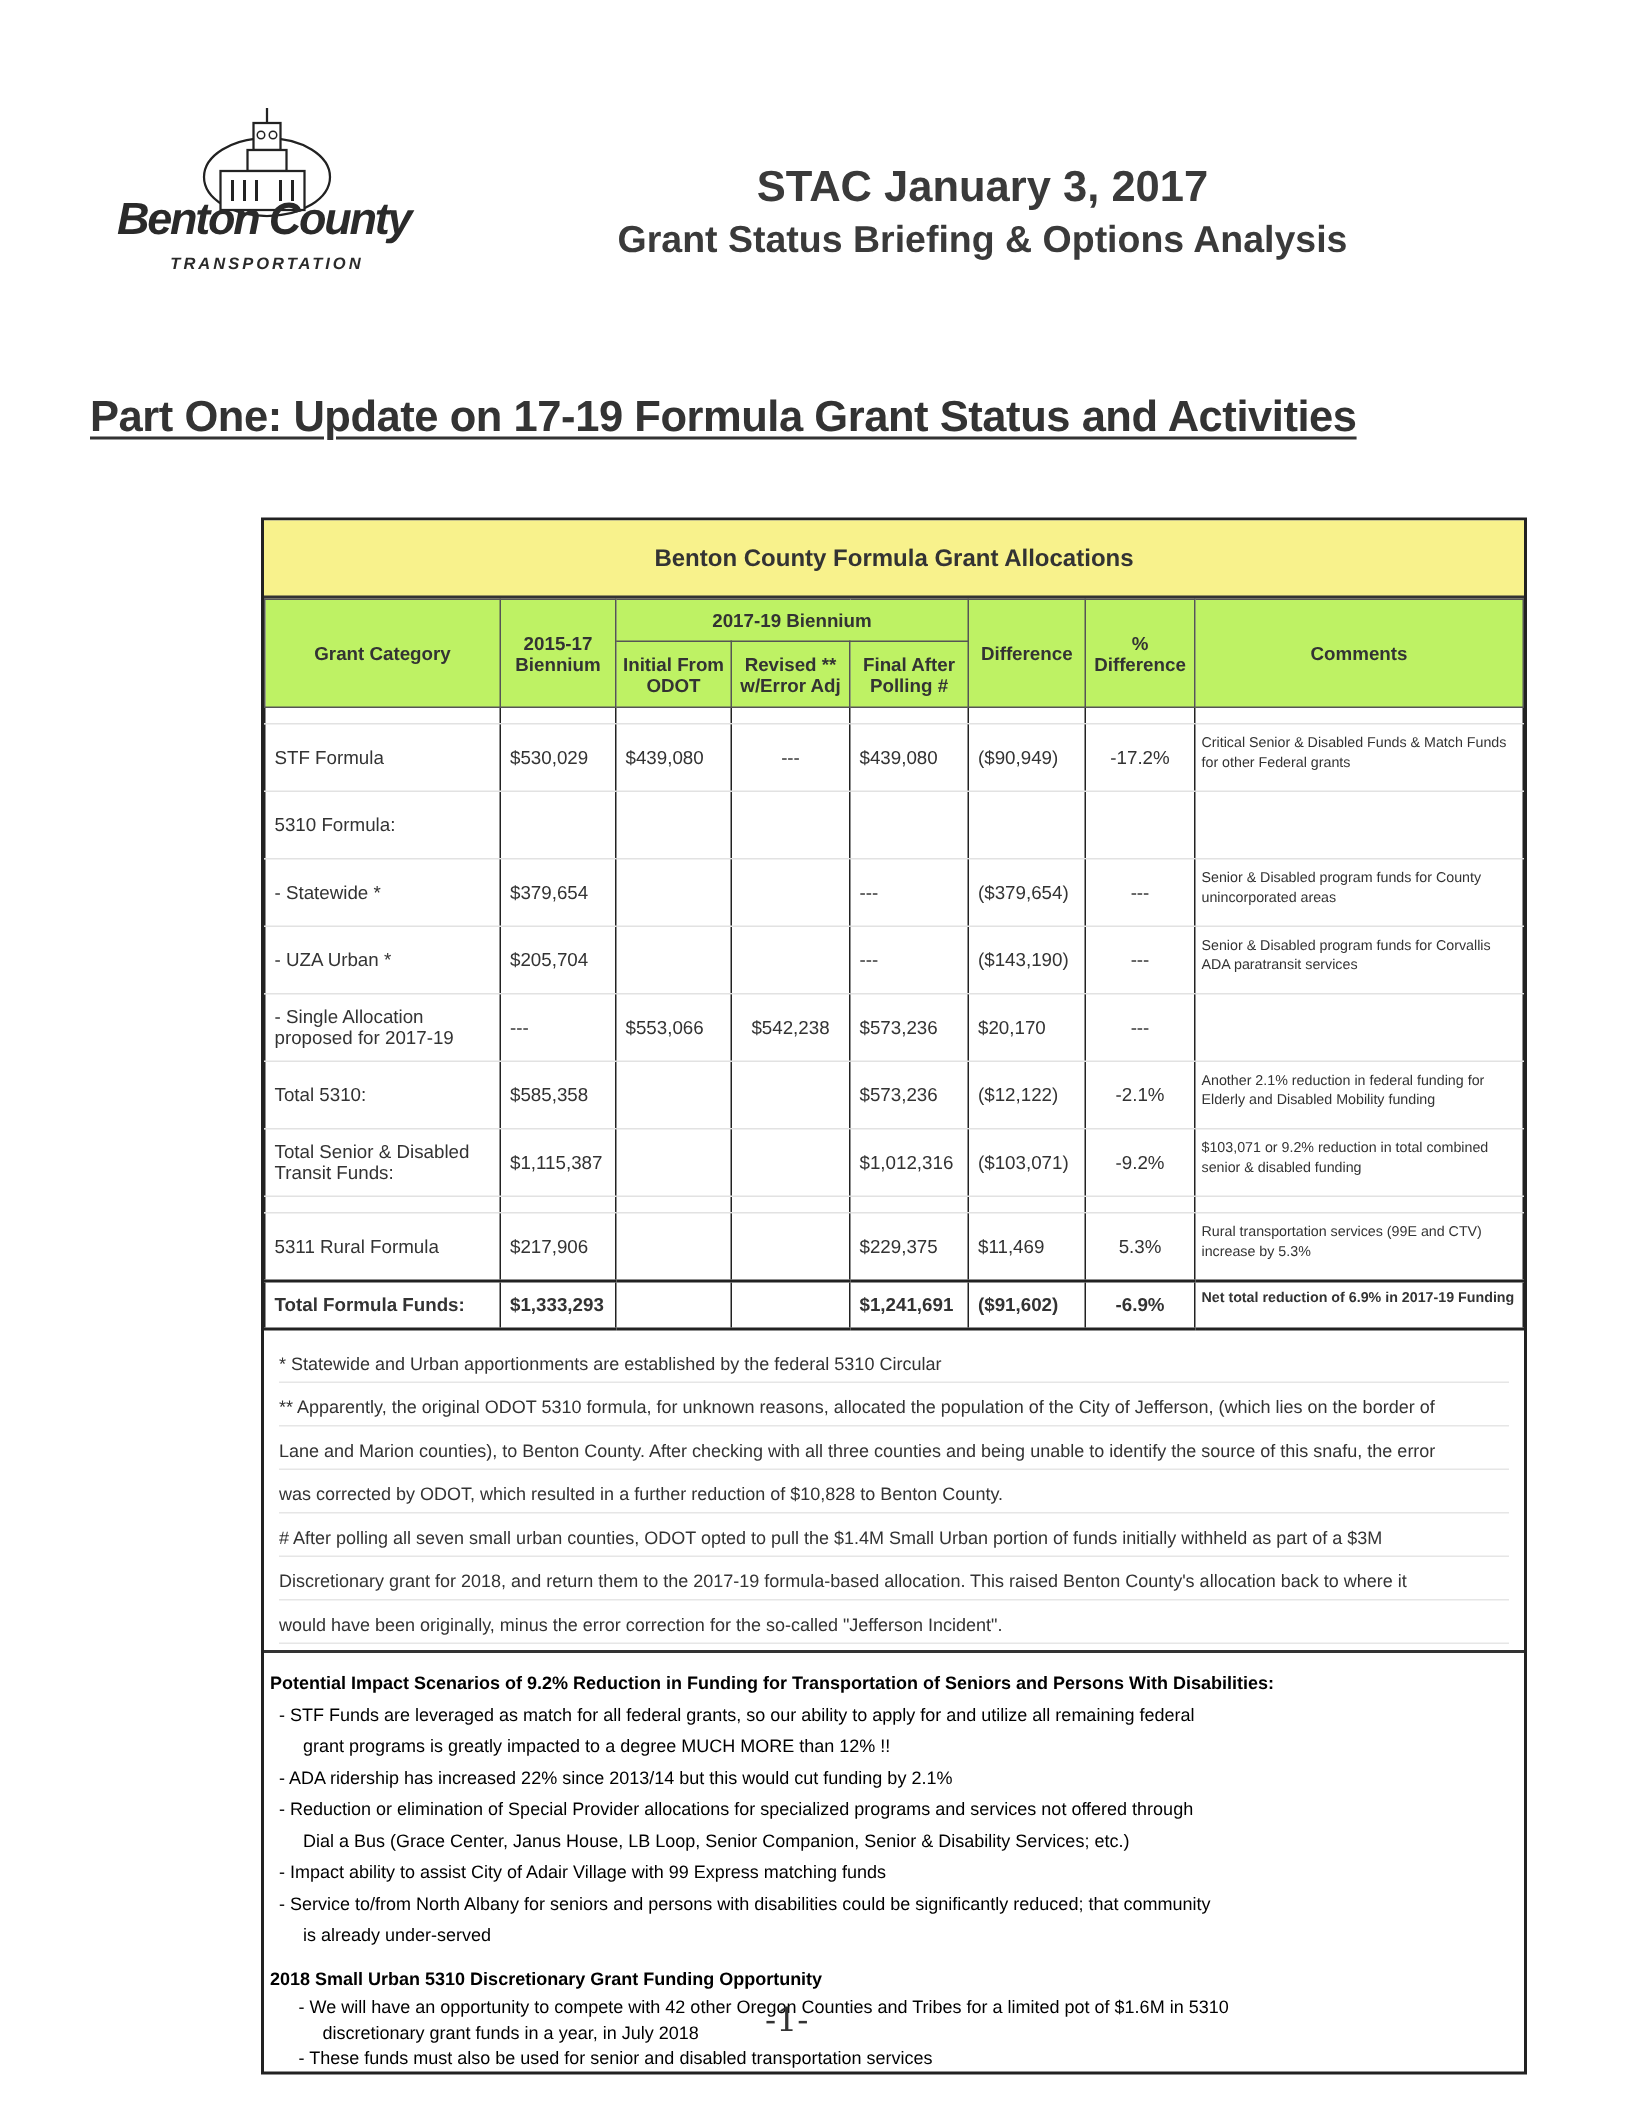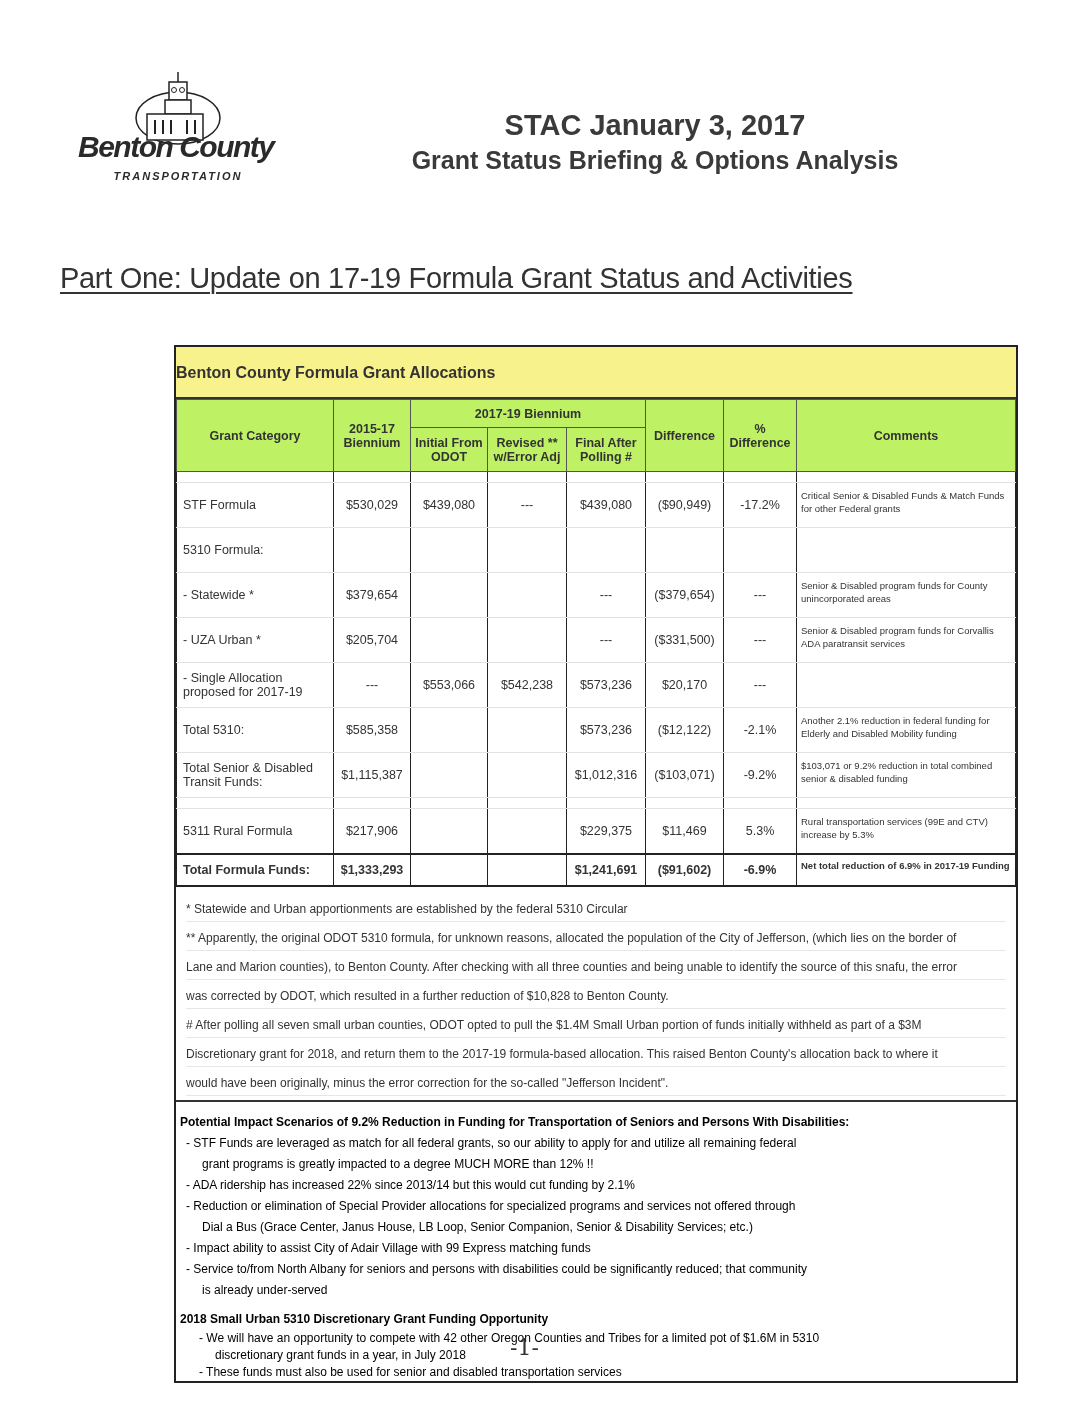--- a/index.html
+++ b/index.html
@@ -8,29 +8,29 @@
   
   .logo { position: absolute; left: 78px; top: 70px; width: 200px; height: 120px; }
   .logo svg { position: absolute; left: 55px; top: 0; }
   .logo-name { position: absolute; left: 0; top: 60px; width: 200px; text-align: left; font-family: "Liberation Sans", sans-serif; font-style: italic; font-weight: bold; font-size: 30px; letter-spacing: -1.5px; color: #2a2a2a; }
   .logo-sub { position: absolute; left: 0; top: 100px; width: 200px; text-align: center; font-size: 11px; font-style: italic; font-weight: bold; letter-spacing: 2px; color: #2a2a2a; }
 
   .title-block { position: absolute; left: 330px; top: 108px; width: 650px; text-align: center; }
   .title-line1 { font-size: 29px; font-weight: bold; color: #3a3a3a; line-height: 34px; }
   .title-line2 { font-size: 25px; font-weight: bold; color: #3a3a3a; line-height: 36px; }
 
-  .part-heading { position: absolute; left: 60px; top: 262px; font-size: 29px; font-weight: normal; color: #333; text-decoration: underline; text-decoration-thickness: 2px; text-underline-offset: 4px; letter-spacing: -0.3px; }
+  .part-heading { position: absolute; left: 60px; top: 262px; font-size: 29px; font-weight: bold; color: #333; text-decoration: underline; text-decoration-thickness: 2px; text-underline-offset: 4px; letter-spacing: -0.3px; }
 
   
   .grant-table { position: absolute; left: 174px; top: 345px; width: 844px; border: 2px solid #222; box-sizing: border-box; }
-  .tbl-title { height: 50px; background: #f8f28c; border-bottom: 2px solid #333; line-height: 52px; font-size: 16px; font-weight: bold; color: #333; }
+  .tbl-title { height: 50px; background: #f8f28c; border-bottom: 2px solid #333; text-align: center; line-height: 52px; font-size: 16px; font-weight: bold; color: #333; }
   table.grid { border-collapse: collapse; width: 100%; font-size: 12.5px; color: #333; }
   table.grid th { background: #bef264; font-weight: bold; font-size: 12.5px; text-align: center; border: 1px solid #555; padding: 0 2px; }
   table.grid td { border-left: 1px solid #222; border-right: 1px solid #222; border-bottom: 1px solid #e2e2e2; padding: 0 6px; height: 36px; }
-  table.grid td.num { text-align: center; }
+  table.grid td.num { text-align: left; }
   table.grid td.ctr { text-align: center; }
   table.grid td.cmt { font-size: 9.5px; line-height: 13px; padding: 2px 4px; vertical-align: top; padding-top: 6px; }
   table.grid tr.total td { border-top: 2px solid #222; border-bottom: 2px solid #222; font-weight: bold; height: 24px; }
   table.grid tr.total td.cmt { padding-top: 4px; font-size: 9.5px; }
   .gap td { height: 10px !important; }
 
   .notes { padding: 6px 6px 0 6px; font-size: 12px; line-height: 24px; color: #333; border-bottom: 2px solid #333; }
   .notes p { margin: 4px; border-bottom: 1px solid #e6e6e6; }
 
   .impact { padding: 8px 4px 0 4px; font-size: 12px; line-height: 21px; color: #000000; }
@@ -139,21 +139,21 @@
           <td class="num">($379,654)</td>
           <td class="ctr">---</td>
           <td class="cmt">Senior &amp; Disabled program funds for County unincorporated areas</td>
         </tr>
         <tr>
           <td> - UZA Urban *</td>
           <td class="num">$205,704</td>
           <td class="num"></td>
           <td class="ctr"></td>
           <td class="num">---</td>
-          <td class="num">($331,500)</td>
+          <td class="num">($143,190)</td>
           <td class="ctr">---</td>
           <td class="cmt">Senior &amp; Disabled program funds for Corvallis ADA paratransit services</td>
         </tr>
         <tr>
           <td>- Single Allocation proposed for 2017-19</td>
           <td class="num">---</td>
           <td class="num">$553,066</td>
           <td class="ctr">$542,238</td>
           <td class="num">$573,236</td>
           <td class="num">$20,170</td>

